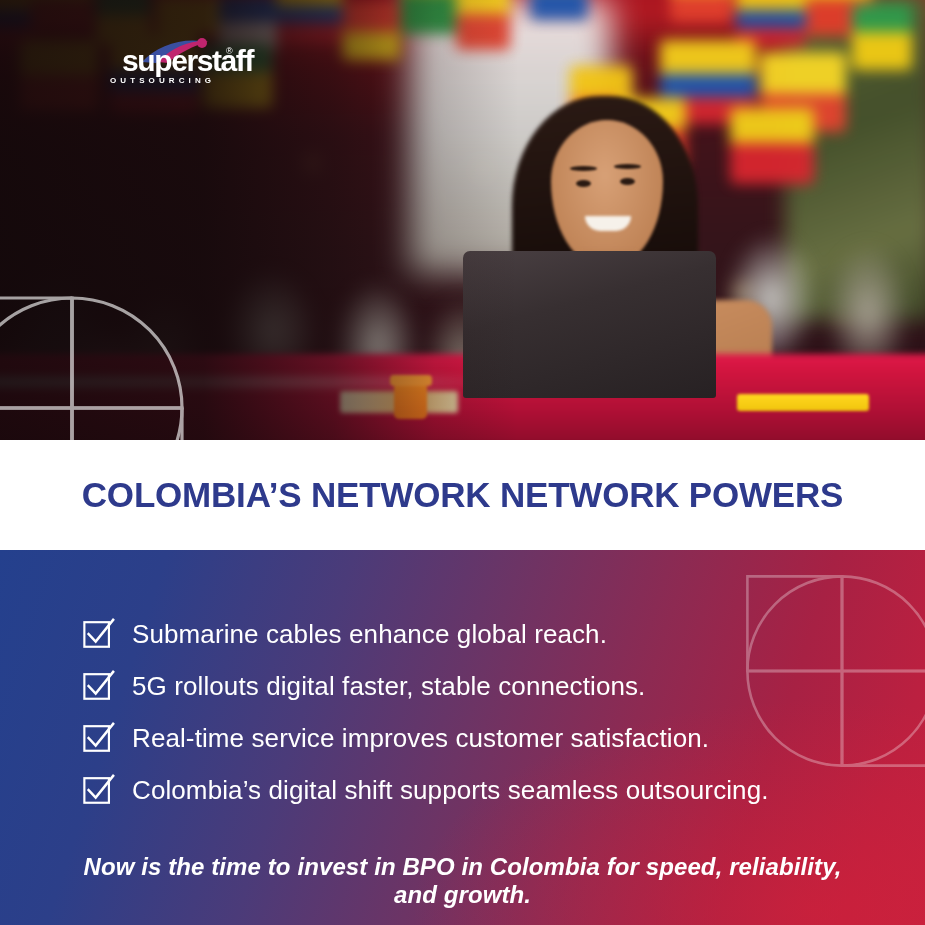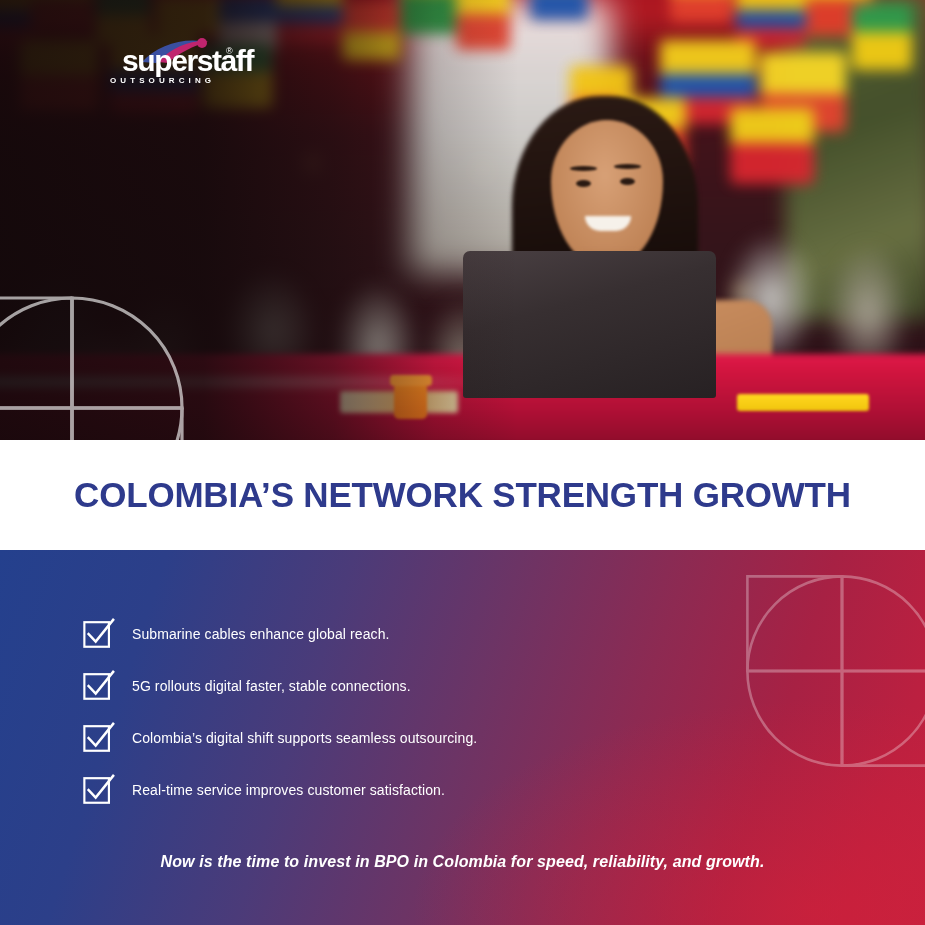--- a/index.html
+++ b/index.html
@@ -308,34 +308,34 @@
   }
   .checkbox-icon {
     flex: 0 0 auto;
     width: 34px;
     height: 34px;
     margin-right: 16px;
   }
   .bullet-text {
     color: #ffffff;
     font-family: "Liberation Sans", sans-serif;
-    font-size: 14px;
+    font-size: 26px;
     font-weight: normal;
     letter-spacing: .1px;
     white-space: nowrap;
   }
   .closing-line {
     position: absolute;
     left: 0; right: 0; top: 303px;
     text-align: center;
     color: #ffffff;
     font-family: "Liberation Sans", sans-serif;
     font-style: italic;
     font-weight: bold;
-    font-size: 16px;
+    font-size: 24px;
     letter-spacing: .1px;
     padding: 0 60px;
   }
 
   
   .logo {
     position: absolute;
     left: 74px; top: 44px;
     width: 175px;
     height: 44px;
@@ -444,21 +444,21 @@
         <path d="M150 150 L40 150 A110 110 0 0 1 150 40 Z"></path>
         <path d="M150 40 L150 150 M150 150 L260 150 M150 150 L150 260 M150 150 L40 150"></path>
         <path d="M40 150 L40 40 L150 40"></path>
         <path d="M260 150 L260 260 L150 260"></path>
       </g>
     </svg>
   </div>
 
   <div class="title-band">
     <h1 class="title-text">
-      <span>COLOMBIA’S NETWORK STRENGTH GROWTH</span><br>
+      <span>COLOMBIA’S NETWORK NETWORK POWERS</span><br>
     </h1>
   </div>
 
   <div class="panel">
     <div class="panel-warm"></div>
 
     <svg class="panel-pinwheel" viewBox="0 0 300 300">
       <g fill="none" stroke="#ffffff" stroke-width="3">
         <path d="M150 150 L150 40 A110 110 0 0 1 260 150 Z"></path>
         <path d="M150 150 L260 150 A110 110 0 0 1 150 260 Z"></path>
@@ -486,29 +486,29 @@
           <path d="M7 18 L14.5 26 L33 3" fill="none" stroke="#ffffff" stroke-width="2.6" stroke-linecap="square"></path>
         </svg>
         <span class="bullet-text">5G rollouts digital faster, stable connections.</span>
       </div>
 
       <div class="bullet">
         <svg class="checkbox-icon" viewBox="0 0 36 36">
           <rect x="2.5" y="5.5" width="26" height="26" fill="none" stroke="#ffffff" stroke-width="2.3"></rect>
           <path d="M7 18 L14.5 26 L33 3" fill="none" stroke="#ffffff" stroke-width="2.6" stroke-linecap="square"></path>
         </svg>
-        <span class="bullet-text">Colombia’s digital shift supports seamless outsourcing.</span>
+        <span class="bullet-text">Real-time service improves customer satisfaction.</span>
       </div>
 
       <div class="bullet">
         <svg class="checkbox-icon" viewBox="0 0 36 36">
           <rect x="2.5" y="5.5" width="26" height="26" fill="none" stroke="#ffffff" stroke-width="2.3"></rect>
           <path d="M7 18 L14.5 26 L33 3" fill="none" stroke="#ffffff" stroke-width="2.6" stroke-linecap="square"></path>
         </svg>
-        <span class="bullet-text">Real-time service improves customer satisfaction.</span>
+        <span class="bullet-text">Colombia’s digital shift supports seamless outsourcing.</span>
       </div>
 
     </div>
 
     <div class="closing-line">Now is the time to invest in BPO in Colombia for speed, reliability, and growth.</div>
   </div>
 
   <div class="logo">
     <svg class="logo-swoosh" viewBox="0 0 86 26">
       <path d="M2 24 C16 8 40 0 62 3 C46 6 28 14 16 25 Z" fill="#3a4fa0"></path>

